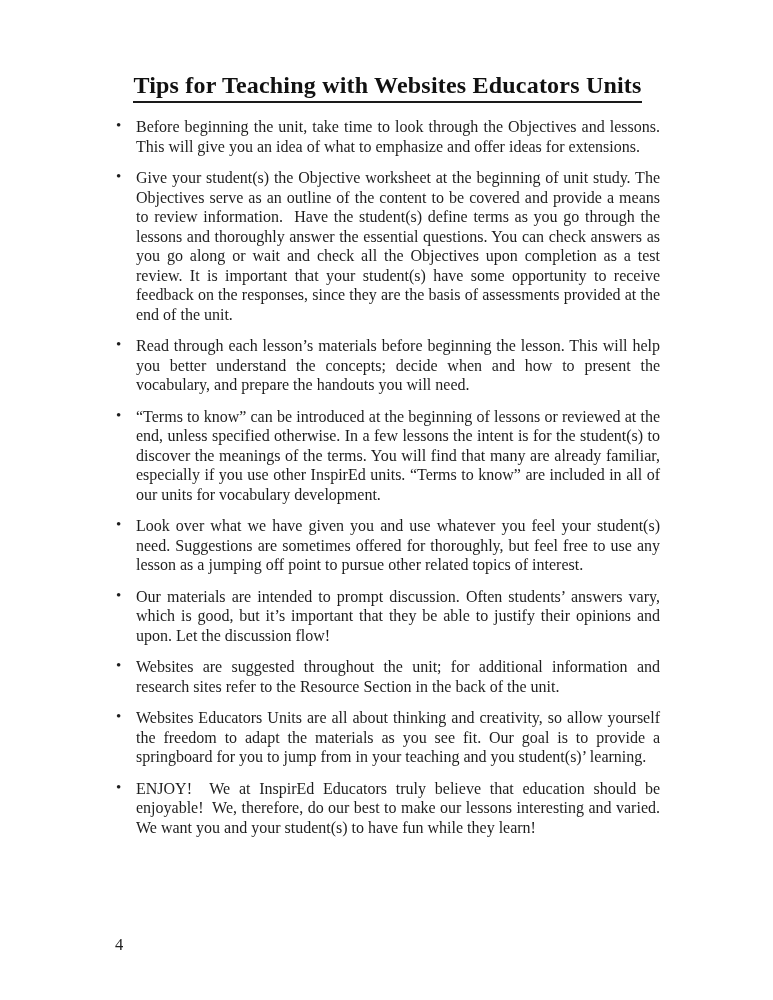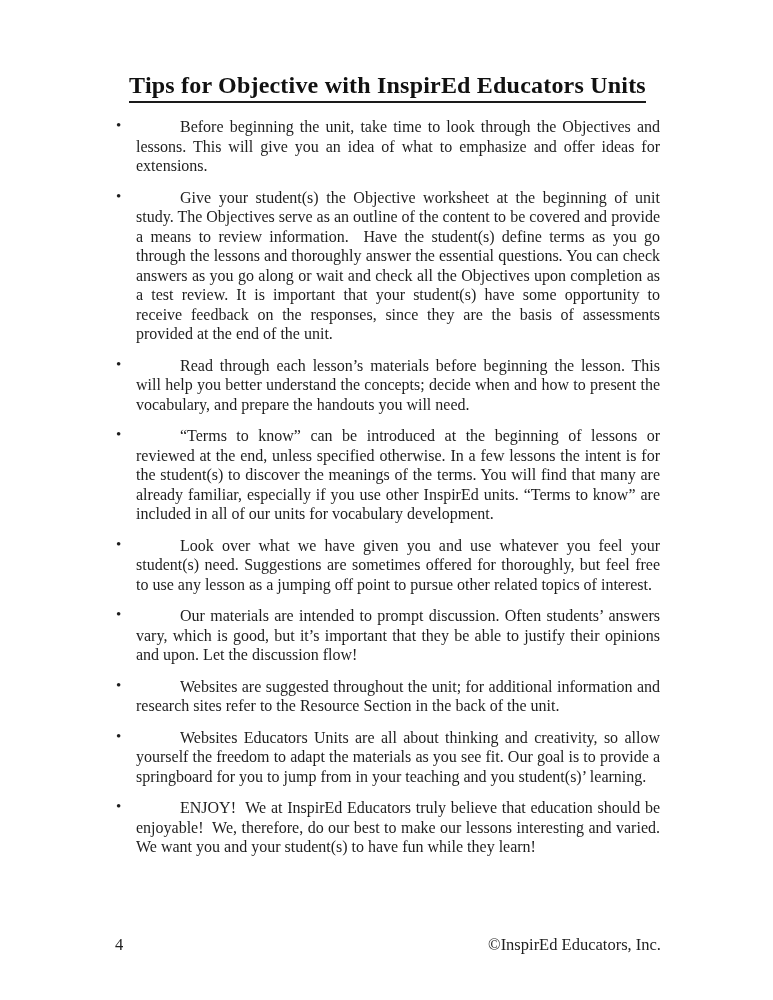--- a/index.html
+++ b/index.html
@@ -57,41 +57,40 @@
     color: #1e1e1e;
   }
   .dot {
     position: absolute;
     left: 1px;
     top: -1px;
     font-size: 15px;
   }
   .tip-text {
     white-space: pre-wrap;
-    margin-left: 44px;
   }
   .footer {
     position: absolute;
     top: 935px;
     left: 115px;
     width: 546px;
     display: flex;
     justify-content: space-between;
     align-items: baseline;
     font-size: 16.5px;
     color: #1e1e1e;
   }
 </style>
 </head>
 <body>
 
 <div class="page">
 
   <h1 class="title">
-    <span class="title-text">Tips for Objective with InspirEd Educators Units</span>
+    <span class="title-text">Tips for Teaching with Websites Educators Units</span>
   </h1>
 
   <ul class="tips">
     <li class="tip">
       <span class="dot">•</span>
       <span class="tip-text">Before beginning the unit, take time to look through the Objectives and lessons. This will give you an idea of what to emphasize and offer ideas for extensions.</span>
     </li>
     <li class="tip">
       <span class="dot">•</span>
       <span class="tip-text">Give your student(s) the Objective worksheet at the beginning of unit study. The Objectives serve as an outline of the content to be covered and provide a means to review information.  Have the student(s) define terms as you go through the lessons and thoroughly answer the essential questions. You can check answers as you go along or wait and check all the Objectives upon completion as a test review. It is important that your student(s) have some opportunity to receive feedback on the responses, since they are the basis of assessments provided at the end of the unit.</span>
@@ -121,16 +120,15 @@
       <span class="tip-text">Websites Educators Units are all about thinking and creativity, so allow yourself the freedom to adapt the materials as you see fit. Our goal is to provide a springboard for you to jump from in your teaching and you student(s)’ learning.</span>
     </li>
     <li class="tip">
       <span class="dot">•</span>
       <span class="tip-text">ENJOY!  We at InspirEd Educators truly believe that education should be enjoyable!  We, therefore, do our best to make our lessons interesting and varied.  We want you and your student(s) to have fun while they learn!</span>
     </li>
   </ul>
 
   <div class="footer">
     <span class="page-num">4</span>
-    <span class="copyright">©InspirEd Educators, Inc.</span>
   </div>
 
 </div>
 
 </body></html>

